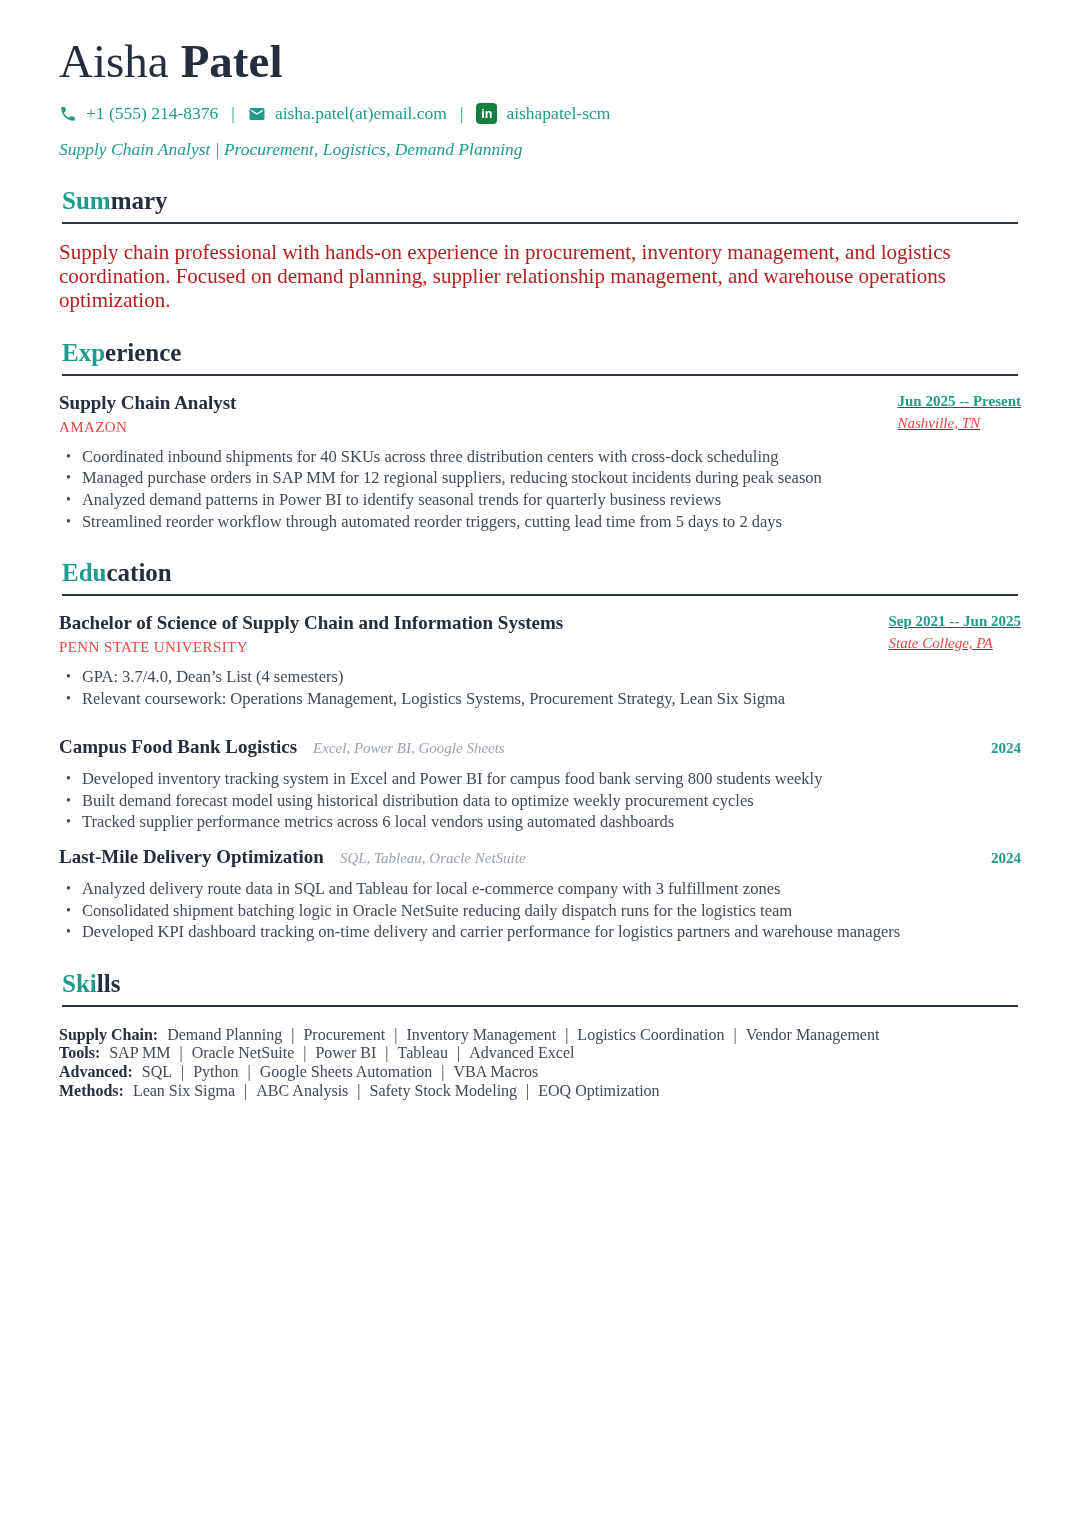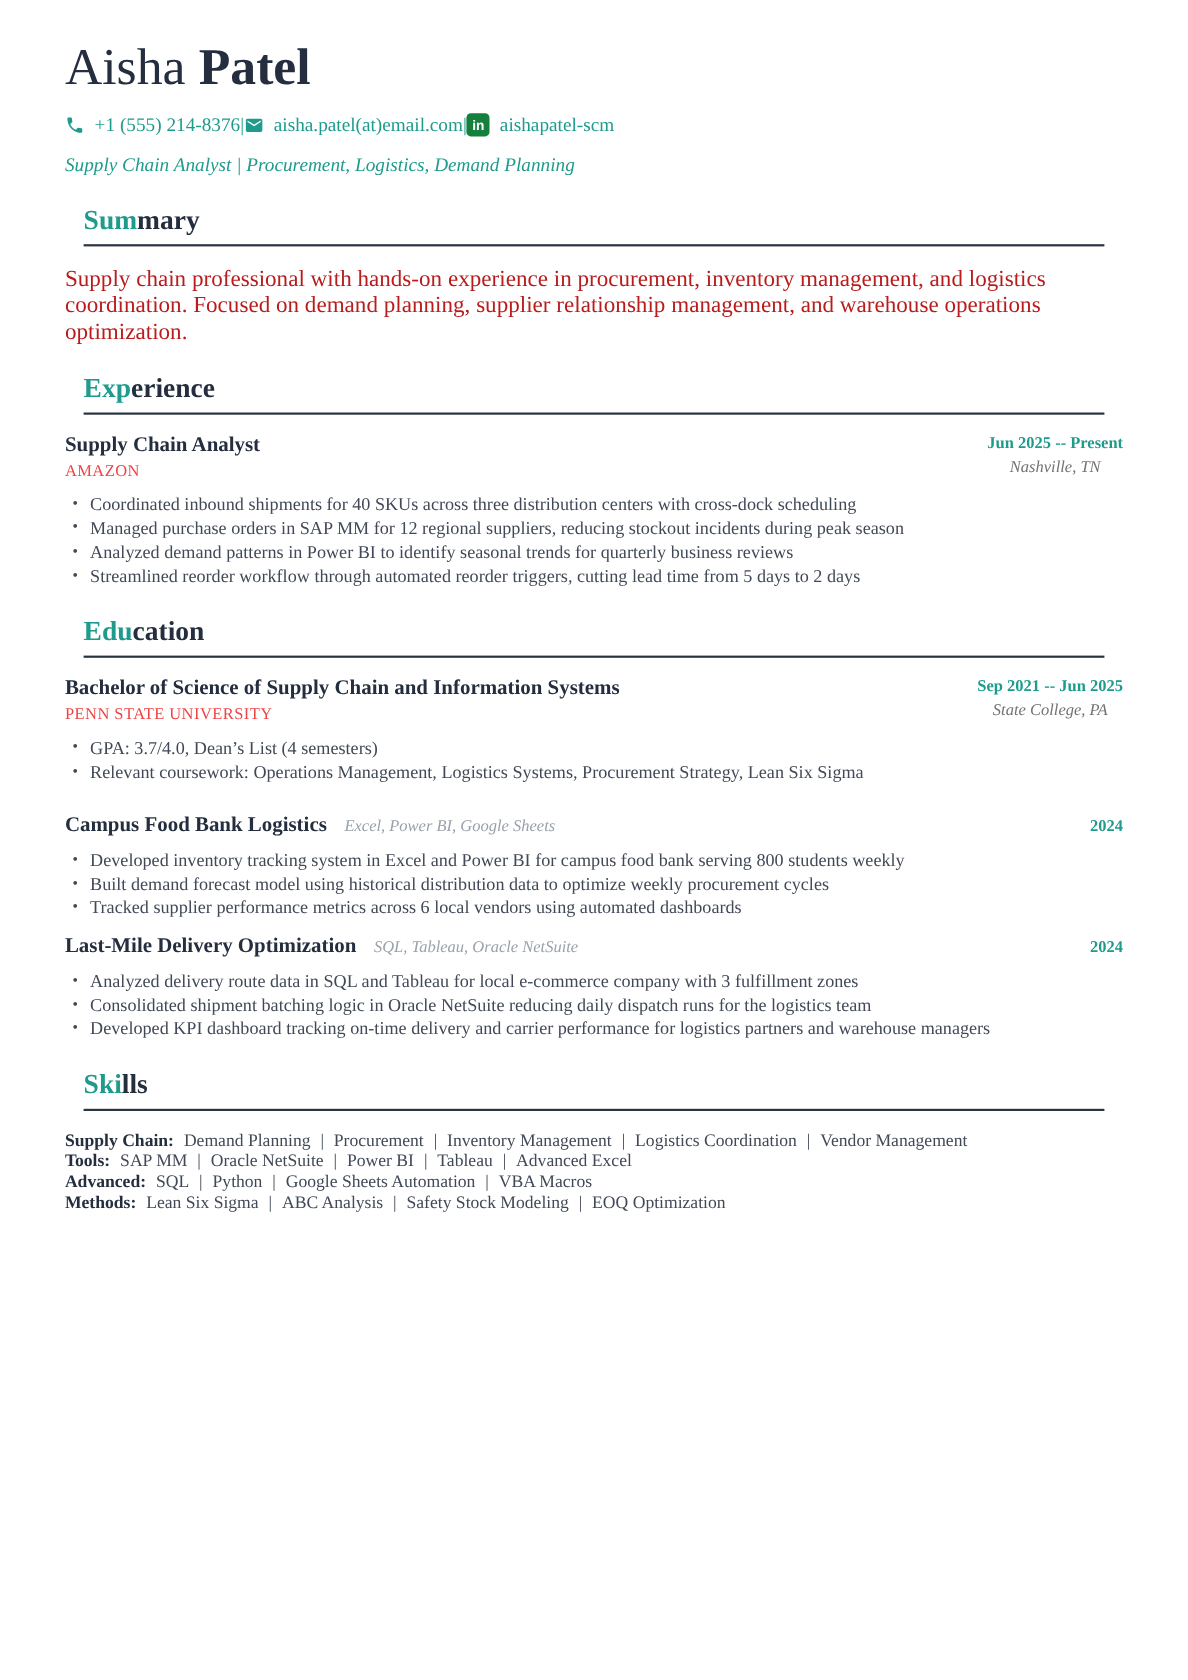--- a/index.html
+++ b/index.html
@@ -6,43 +6,43 @@
   html, body { margin: 0; padding: 0; background: #ffffff; }
   .page {
     width: 1052px; height: 1527px; margin: 0 auto; background: #ffffff;
     padding: 34px 45px 0 45px; overflow: hidden;
     font-family: "Liberation Serif", "DejaVu Serif", serif;
     color: #414957;
   }
   
   .name { margin: 0; font-size: 47px; line-height: 1.15; color: #242e3f; font-weight: 400; }
   .name .last { font-weight: 700; margin-left: 12px; }
-  .contact { margin-top: 15px; display: flex; align-items: center; 
+  .contact { margin-top: 15px; display: flex; align-items: center; gap: 13px;
              font-size: 17.5px; color: #1e9b8c; }
   .contact-item { display: inline-flex; align-items: center; gap: 9px; color: #1e9b8c; }
   .contact .pipe { color: #1e9b8c; }
   .icon-svg { width: 18px; height: 18px; fill: #1e9b8c; display: block; }
   .li-badge { display: inline-flex; width: 21px; height: 21px; border-radius: 4px;
               background: #15803d; color: #ffffff; align-items: center; justify-content: center;
               font-family: "Liberation Sans", sans-serif; font-size: 12.5px; font-weight: 700; }
   .tagline { margin-top: 15px; font-size: 17.5px; font-style: italic; color: #1e9b8c; }
   
   .section { margin-top: 27px; }
-  .sec-title { margin: 17px; font-size: 25px; font-weight: 700; color: #242e3f;
+  .sec-title { margin: 3px; font-size: 25px; font-weight: 700; color: #242e3f;
                padding-bottom: 7px; border-bottom: 2px solid #2a3340; }
   .sec-title .accent { color: #1e9b8c; }
   .sec-body { margin-top: 16px; }
   .summary-text { margin: 0; font-size: 21px; line-height: 24px; color: #b91c1c; }
   
   .entry-head { display: flex; justify-content: space-between; align-items: flex-start; }
   .role { font-size: 19px; font-weight: 700; color: #242e3f; line-height: 1.2; }
   .company { margin-top: 4px; font-size: 15px; color: #ef4444; letter-spacing: 0.4px; }
-  .entry-right { text-align: center; }
+  .entry-right { text-align: left; text-decoration: underline; }
   .dates { font-size: 15px; font-weight: 700; color: #1e9b8c; line-height: 1.2; }
-  .location { margin-top: 5px; font-size: 15px; font-style: italic; color: #737373; }
+  .location { margin-top: 5px; font-size: 15px; font-style: italic; color: #ef4444; }
   ul.bullets { list-style: none; margin: 10px 0 0 0; padding: 0; }
   ul.bullets li { display: flex; align-items: flex-start; font-size: 16.5px;
                   line-height: 21.6px; color: #414957; padding-left: 7px; }
   ul.bullets .dot { flex: 0 0 auto; margin-right: 11px; font-size: 14px; line-height: 21.6px; }
   
   .project { margin-bottom: 13px; }
   .proj-head { display: flex; align-items: baseline; }
   .proj-name { font-size: 19px; font-weight: 700; color: #242e3f; }
   .proj-stack { margin-left: 16px; font-size: 15px; font-style: italic; color: #9aa1ab; flex: 1; }
   .proj-year { font-size: 15px; font-weight: 700; color: #1e9b8c; }

